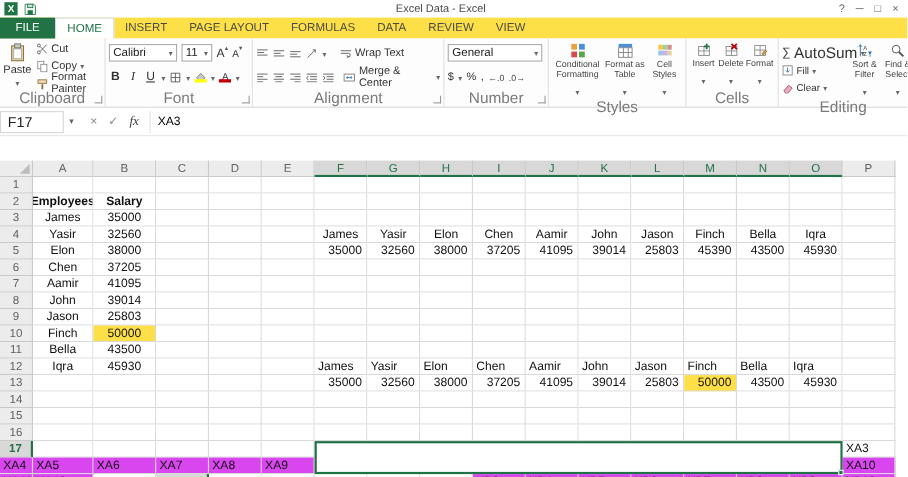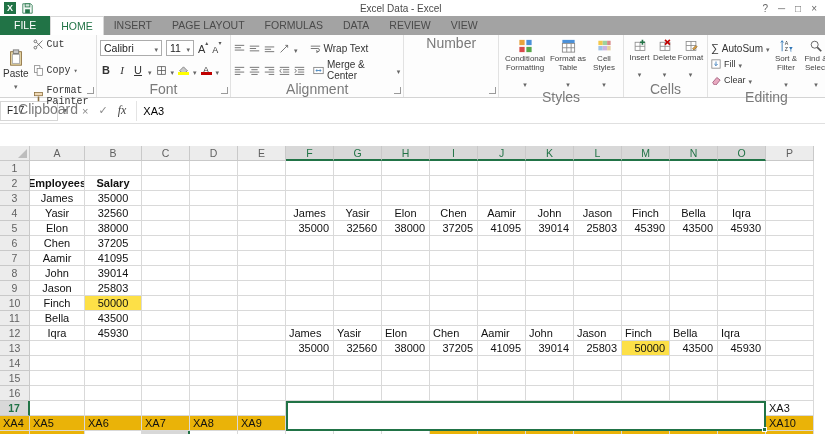--- a/index.html
+++ b/index.html
@@ -11,38 +11,38 @@
     font-size:10px; color:#444; padding:0 4px; }
   .xlicon { width:12px; height:12px; background:#217346; color:#fff; font-weight:bold;
     font-size:9px; display:flex; align-items:center; justify-content:center; margin-right:6px; }
   .xlicon::after { content:"X"; }
   .tb-ico { margin-right:6px; display:flex; align-items:center; }
   .tb-title { flex:1; text-align:center; color:#4a4a4a; }
   .tb-right { display:flex; gap:10px; align-items:center; color:#666; padding-right:4px; }
   .tb-right span { cursor:default; }
 
   
-  .tabrow { height:19px; display:flex; background:#a3a3a3; }
+  .tabrow { height:19px; display:flex; background:#fde047; }
   .tab { padding:0 10px; height:19px; line-height:19px; font-size:10.5px; color:#4a4a4a; }
   .tab.file { background:#217346; color:#fff; padding:0 14px; }
   .tab.active { color:#217346; background:#fff; border:1px solid #d8d8d8; border-bottom:none; }
 
   
   .ribbon { height:63px; background:#fdfdfd; border-bottom:1px solid #d4d4d4;
     display:flex; align-items:stretch; }
   .rgroup { position:relative; display:flex; flex-direction:column; padding:2px 3px 0 3px; }
   .rgroup + .rgroup { border-left:1px solid #e2e2e2; }
   .rbody { flex:1; display:flex; }
   .rlabel { height:14px; font-size:14px; color:#7a7a7a; text-align:center; line-height:12px; }
   .launcher { position:absolute; right:2px; bottom:3px; width:7px; height:7px;
     border-right:1px solid #9a9a9a; border-bottom:1px solid #9a9a9a; }
   .caret::after { content:"▾"; font-size:7px; color:#666; line-height:1; }
   .bigbtn { width:34px; display:flex; flex-direction:column; align-items:center;
     justify-content:center; gap:1px; font-size:10px; color:#333; }
-  .smallcol { display:flex; flex-direction:column; justify-content:center; gap:12px;font-family:Liberation Mono, monospace; }
+  .smallcol { display:flex; flex-direction:column; justify-content:center; gap:2px; }
   .sbtn { display:flex; align-items:center; gap:3px; font-size:10px; color:#333; height:14px; }
   .combo { border:1px solid #acacac; background:#fff; height:16px; display:flex;
     align-items:center; font-size:10.5px; color:#222; padding:0 3px; gap:3px; }
   .combo .cv { flex:1; }
   .rrow { display:flex; align-items:center; gap:4px; height:22px; }
   .fontcol { display:flex; flex-direction:column; }
   .fmtbtn { font-size:11px; color:#333; width:12px; text-align:center; }
   .fmtbtn.b { font-weight:bold; }
   .fmtbtn.i { font-style:italic; font-family:"Liberation Serif", serif; }
   .fmtbtn.u { text-decoration:underline; }
@@ -58,21 +58,21 @@
     gap:1px; padding-top:2px; }
   .vbtn .lbl { font-size:8px; line-height:9px; text-align:center; color:#444; }
   .ed-left { display:flex; flex-direction:column; justify-content:center; gap:2px; width:56px; }
   .ed-right { display:flex; }
   .sym { font-size:10px; color:#333; }
 
   
   .formulabar { height:26px; background:#fff; border-bottom:1px solid #e0e0e0;
     display:flex; align-items:center; }
   .namebox { width:58px; height:20px; border:1px solid #d6d6d6; display:flex; align-items:center;
-    font-size:10px; color:#222; padding-left:6px; }
+    font-size:13px; color:#222; padding-left:6px; }
   .nb-caret { width:14px; text-align:center; color:#666; font-size:8px; }
   .fb-btns { display:flex; align-items:center; gap:10px; padding:0 10px;
     border-right:1px solid #e4e4e4; height:20px; }
   .fb-x { color:#8a8a8a; font-size:11px; }
   .fb-ok { color:#8a8a8a; font-size:11px; }
   .fb-fx { font-family:"Liberation Serif", serif; font-style:italic; font-size:12px; color:#444; }
   .fb-content { flex:1; font-size:11px; color:#000; padding-left:6px; }
   .spacer { height:22px; background:#fff; }
 
   
@@ -85,21 +85,21 @@
   .gh.corner { justify-content:flex-end; align-items:flex-end; padding:2px; }
   .tri { width:0; height:0; border-left:9px solid transparent; border-bottom:9px solid #bdbdbd; }
   .cell { background:#fff; border-right:1px solid #d9d9d9; border-bottom:1px solid #d9d9d9;
     font-size:11px; color:#111; display:flex; align-items:center; overflow:hidden;
     white-space:nowrap; }
   .cell.ac { justify-content:center; }
   .cell.ar { justify-content:flex-end; padding-right:4px; }
   .cell.al { justify-content:flex-start; padding-left:3px; }
   .cell.b { font-weight:bold; }
   .cell.hl { background:#fde047; }
-  .cell.seltint { background:#eab308; }
+  .cell.seltint { background:#d946ef; }
   .cell.active { background:#ffffff; }
   .selbox { border:2px solid #217346; pointer-events:none; position:relative; z-index:3; }
   .fillhandle { position:absolute; right:-3px; bottom:-3px; width:5px; height:5px;
     background:#217346; border:1px solid #fff; }
   svg { display:block; }
 </style>
 </head>
 <body>
 
 <div class="titlebar">
@@ -294,20 +294,36 @@
           <span>Merge &amp; Center</span>
           <span class="caret"></span>
         </div>
       </div>
     </div>
     <div class="rlabel">Alignment</div>
     <span class="launcher"></span>
   </div>
 
   <div class="rgroup" style="width:96px">
+    <div class="rbody fontcol">
+      <div class="rrow">
+        <div class="combo" style="width:86px">
+          <span class="cv">General</span>
+          <span class="caret"></span>
+        </div>
+      </div>
+      <div class="rrow">
+        <span class="sym">$</span>
+        <span class="caret"></span>
+        <span class="sym">%</span>
+        <span class="sym">,</span>
+        <span class="dec-inc"></span>
+        <span class="dec-dec"></span>
+      </div>
+    </div>
     <div class="rlabel">Number</div>
     <span class="launcher"></span>
   </div>
 
   <div class="rgroup" style="width:126px">
     <div class="rbody" style="justify-content:space-around">
       <div class="vbtn" style="width:46px">
         <span>
           <svg width="15" height="14" viewBox="0 0 16 16">
               <rect x="1" y="1" width="6" height="6" fill="#e8a33d"></rect>
@@ -385,21 +401,21 @@
       </div>
     </div>
     <div class="rlabel">Cells</div>
   </div>
 
   <div class="rgroup" style="width:118px">
     <div class="rbody" style="gap:4px">
       <div class="ed-left">
         <div class="sbtn">
           <span style="font-size:11px;color:#333">∑</span>
-          <span style="font-size:10px">AutoSum</span>
+          <span style="font-size:14px">AutoSum</span>
           <span class="caret"></span>
         </div>
         <div class="sbtn">
           <span>
             <svg width="10" height="10" viewBox="0 0 12 12">
                 <rect x="1" y="1" width="10" height="10" fill="#fff" stroke="#888"></rect>
                 <path d="M6 3v5 M4 6l2 2 2-2" stroke="#2e75b6" fill="none"></path>
               </svg>
           </span>
           <span style="font-size:9px">Fill</span>

